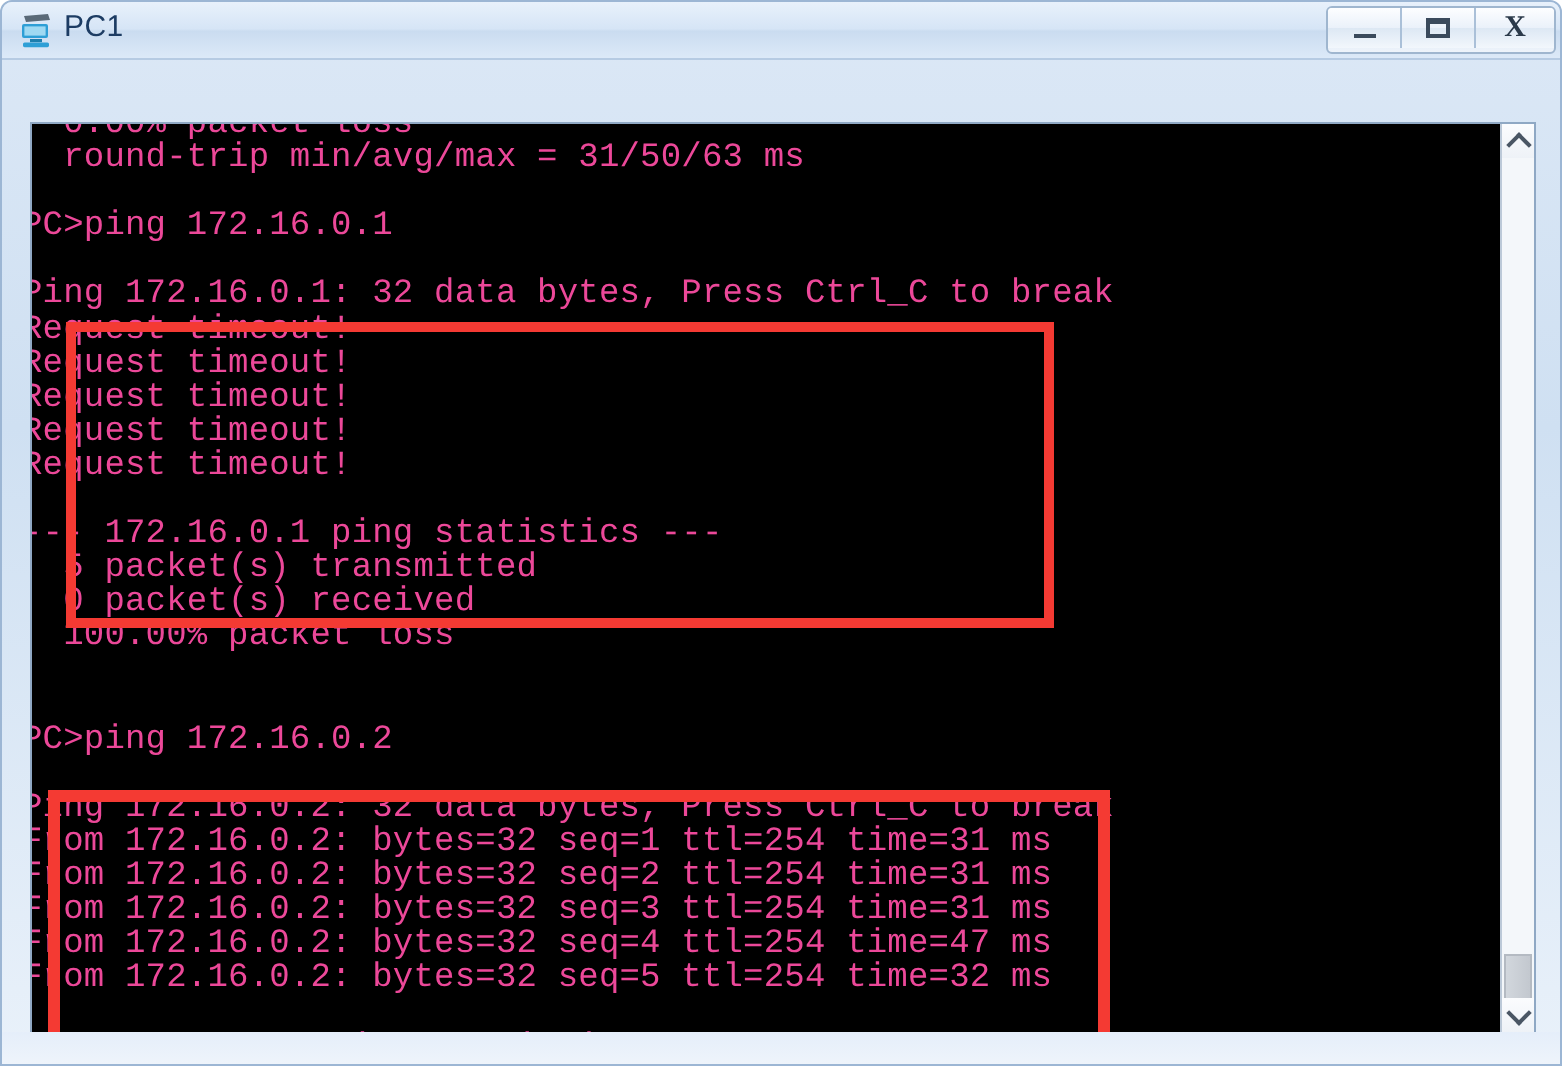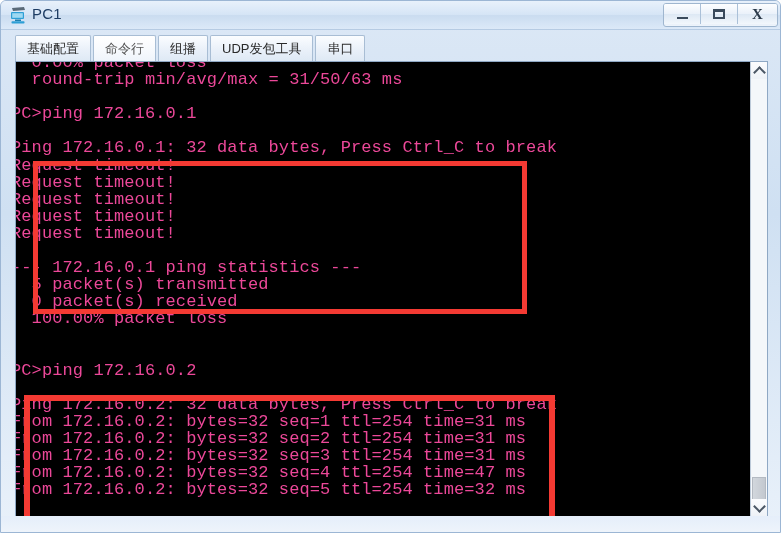--- a/index.html
+++ b/index.html
@@ -270,37 +270,20 @@
       </div>
       <div class="winbtn">
         <i class="glyph-max"></i>
       </div>
       <div class="winbtn">
         <span class="glyph-close">X</span>
       </div>
     </div>
   </div>
 
-  <div class="tabstrip">
-    <div class="tab">
-      <span>基础配置</span>
-    </div>
-    <div class="tab active">
-      <span>命令行</span>
-    </div>
-    <div class="tab">
-      <span>组播</span>
-    </div>
-    <div class="tab">
-      <span>UDP发包工具</span>
-    </div>
-    <div class="tab">
-      <span>串口</span>
-    </div>
-  </div>
 
   <div class="console-wrap">
 
     <div class="console">
       <pre class="console-text" id="console-text"><span class="ln">  0.00% packet loss</span><span class="ln">  round-trip min/avg/max = 31/50/63 ms</span><span class="ln">&nbsp;</span><span class="ln">PC&gt;ping 172.16.0.1</span><span class="ln">&nbsp;</span><span class="ln">Ping 172.16.0.1: 32 data bytes, Press Ctrl_C to break</span><span class="ln">Request timeout!</span><span class="ln">Request timeout!</span><span class="ln">Request timeout!</span><span class="ln">Request timeout!</span><span class="ln">Request timeout!</span><span class="ln">&nbsp;</span><span class="ln">--- 172.16.0.1 ping statistics ---</span><span class="ln">  5 packet(s) transmitted</span><span class="ln">  0 packet(s) received</span><span class="ln">  100.00% packet loss</span><span class="ln">&nbsp;</span><span class="ln">&nbsp;</span><span class="ln">PC&gt;ping 172.16.0.2</span><span class="ln">&nbsp;</span><span class="ln">Ping 172.16.0.2: 32 data bytes, Press Ctrl_C to break</span><span class="ln">From 172.16.0.2: bytes=32 seq=1 ttl=254 time=31 ms</span><span class="ln">From 172.16.0.2: bytes=32 seq=2 ttl=254 time=31 ms</span><span class="ln">From 172.16.0.2: bytes=32 seq=3 ttl=254 time=31 ms</span><span class="ln">From 172.16.0.2: bytes=32 seq=4 ttl=254 time=47 ms</span><span class="ln">From 172.16.0.2: bytes=32 seq=5 ttl=254 time=32 ms</span><span class="ln">&nbsp;</span><span class="ln">--- 172.16.0.2 ping statistics ---</span></pre>
     </div>
 
     <div class="redbox" id="redbox-1"></div>
     <div class="redbox" id="redbox-2"></div>
 

